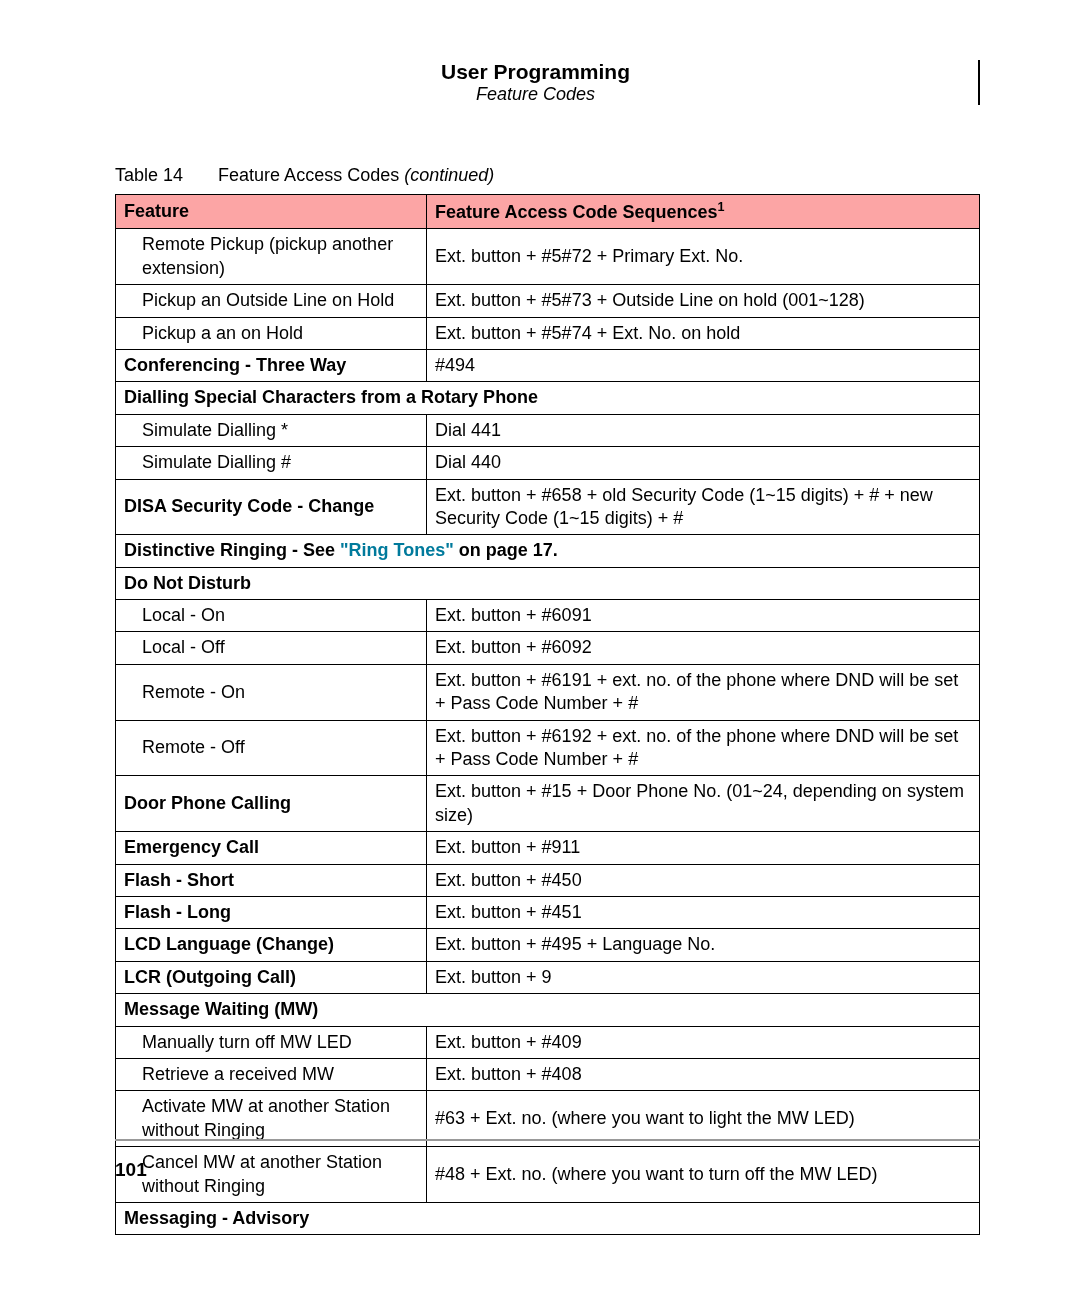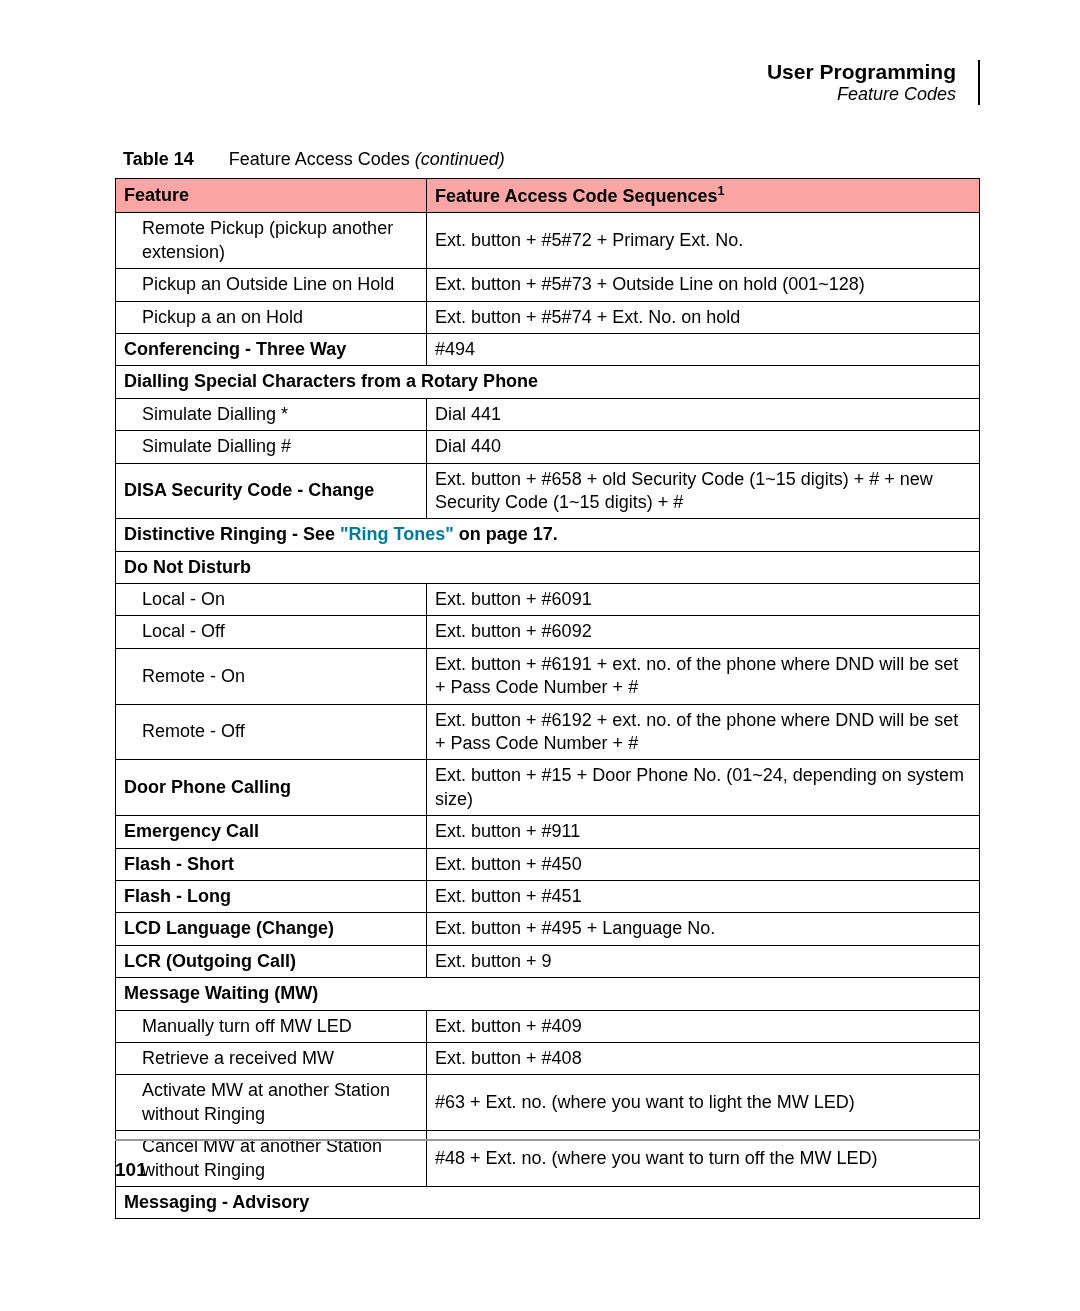--- a/index.html
+++ b/index.html
@@ -14,40 +14,40 @@
     background: #fff;
     color: #000;
   }
   .page {
     padding: 60px 100px 0 115px;
     position: relative;
     height: 1311px;
     box-sizing: border-box;
   }
   .header-right {
-    text-align: right;
-    margin-bottom: 44px;
+    text-align: center;
+    margin-bottom: 60px;
     padding-right: 10px;
     border-right: 2px solid #000;
   }
   .header-title {
     font-weight: bold;
     font-size: 21px;
     margin-right: 12px;
   }
   .header-sub {
     font-style: italic;
     font-size: 18px;
     margin-right: 12px;
   }
   .table-caption {
     font-size: 18px;
     margin-bottom: 8px;
   }
-  .table-caption .tabno { font-weight: bold; margin-right: 30px; margin-left: 8px;}
+  .table-caption .tabno { font-weight: normal; margin-right: 30px;}
   .table-caption .tabtitle { font-weight: normal; text-align: right; }
   .table-caption .cont { font-style: italic; font-weight: normal; }
   table {
     border-collapse: collapse;
     width: 100%;
     font-size: 18px;
   }
   th, td {
     border: 1px solid #000;
     padding: 4px 8px 4px 8px;

